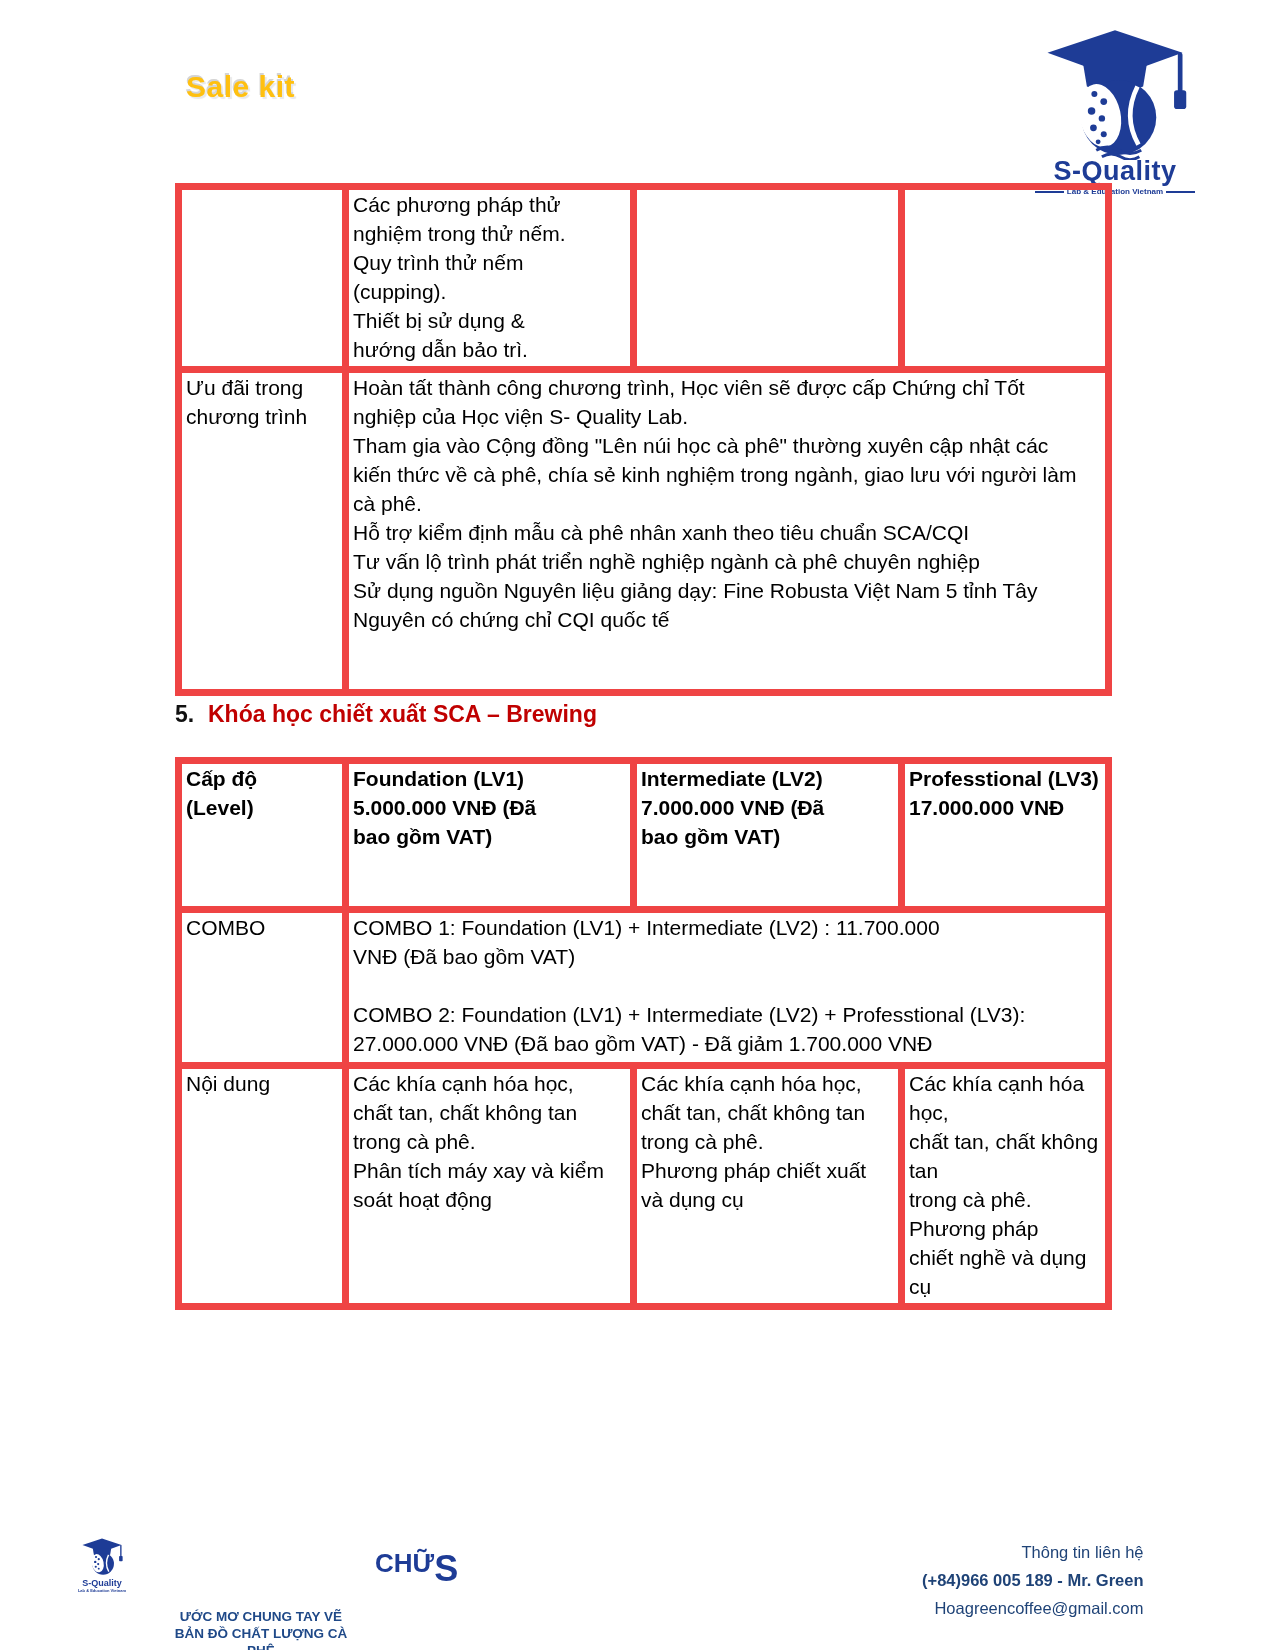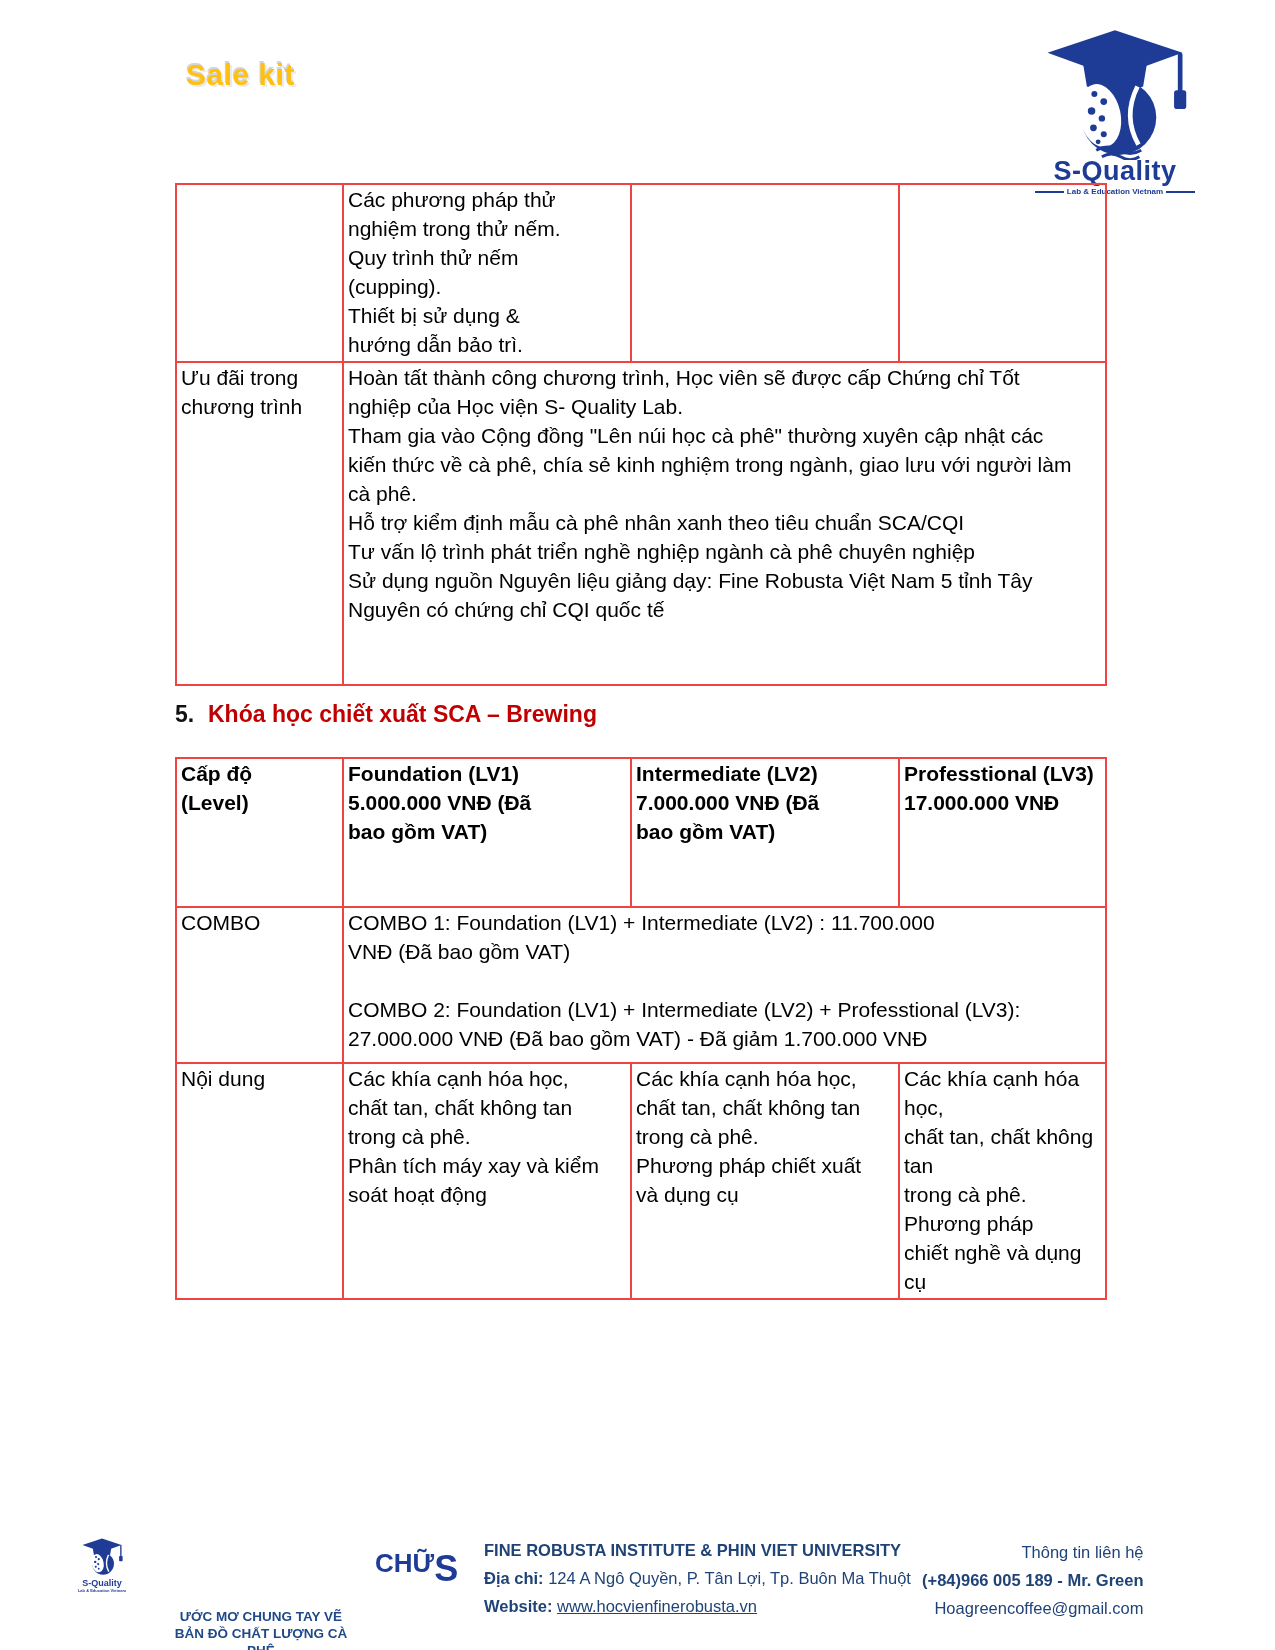--- a/index.html
+++ b/index.html
@@ -3,35 +3,35 @@
 <meta charset="utf-8">
 <style>
   * { margin:0; padding:0; box-sizing:border-box; }
   body { background:#888; font-family:"Liberation Sans", sans-serif; }
   .page {
     position:relative; width:1275px; height:1650px; background:#fff;
     margin:0 auto; overflow:hidden; color:#000;
   }
   
   .salekit {
-    position:absolute; left:186px; top:58px;
+    position:absolute; left:186px; top:70px;
     font-size:30px; font-weight:bold; color:#FFC010;
     text-shadow:-1px -2px 0 #d4d4d4, 2px 2px 1px #e9e9e9;
     letter-spacing:0.5px;
   }
   .logo { position:absolute; left:1035px; top:28px; width:160px; text-align:center; }
   .logo svg { display:block; margin:0 auto; }
   .logo-title { font-size:27px; font-weight:bold; color:#1e3c96; letter-spacing:0.5px; margin-top:-4px; }
   .logo-sub { display:flex; align-items:center; gap:3px; margin-top:0; }
   .logo-sub .line { flex:1; height:2px; background:#1e3c96; }
   .logo-sub .txt { font-size:8px; font-weight:bold; color:#1e3c96; white-space:nowrap; }
   
   table.doc { position:absolute; left:175px; border-collapse:collapse; table-layout:fixed; width:930px; }
   table.doc td {
-    border:2px solid #ef4444; vertical-align:top; padding:0px 4px 2px 4px;
+    border:7px solid #ef4444; vertical-align:top; padding:0px 4px 2px 4px;
     font-size:21px; line-height:29px;
   }
   .t1 { top:183px; }
   .t1 .r1 td { height:173px; }
   .t1 .r2 td { height:323px; }
   .t2 { top:757px; }
   .t2 .hr td { height:149px; font-weight:bold; }
   .t2 .cr td { height:156px; }
   .t2 .nr td { height:233px;margin-left:28px; }
   .ln:empty::before { content:"\00a0"; }
@@ -240,25 +240,20 @@
   <div class="tagline">
       <div class="ln">ƯỚC MƠ CHUNG TAY VẼ</div>
       <div class="ln">BẢN ĐỒ CHẤT LƯỢNG CÀ PHÊ</div>
     </div>
 
   <div class="chus">
     <span class="chu">CHỮ</span>
     <span class="s">S</span>
   </div>
 
-  <div class="f-center">
-    <div class="b">FINE ROBUSTA INSTITUTE &amp; PHIN VIET UNIVERSITY</div>
-    <div><span class="b">Địa chỉ:</span><span> 124 A Ngô Quyền, P. Tân Lợi, Tp. Buôn Ma Thuột</span></div>
-    <div><span class="b">Website:</span> <a href="#">www.hocvienfinerobusta.vn</a></div>
-  </div>
 
   <div class="f-right">
     <div>Thông tin liên hệ</div>
     <div class="b">(+84)966 005 189 - Mr. Green</div>
     <div>Hoagreencoffee@gmail.com</div>
   </div>
 
 </div>
 
 </body></html>

